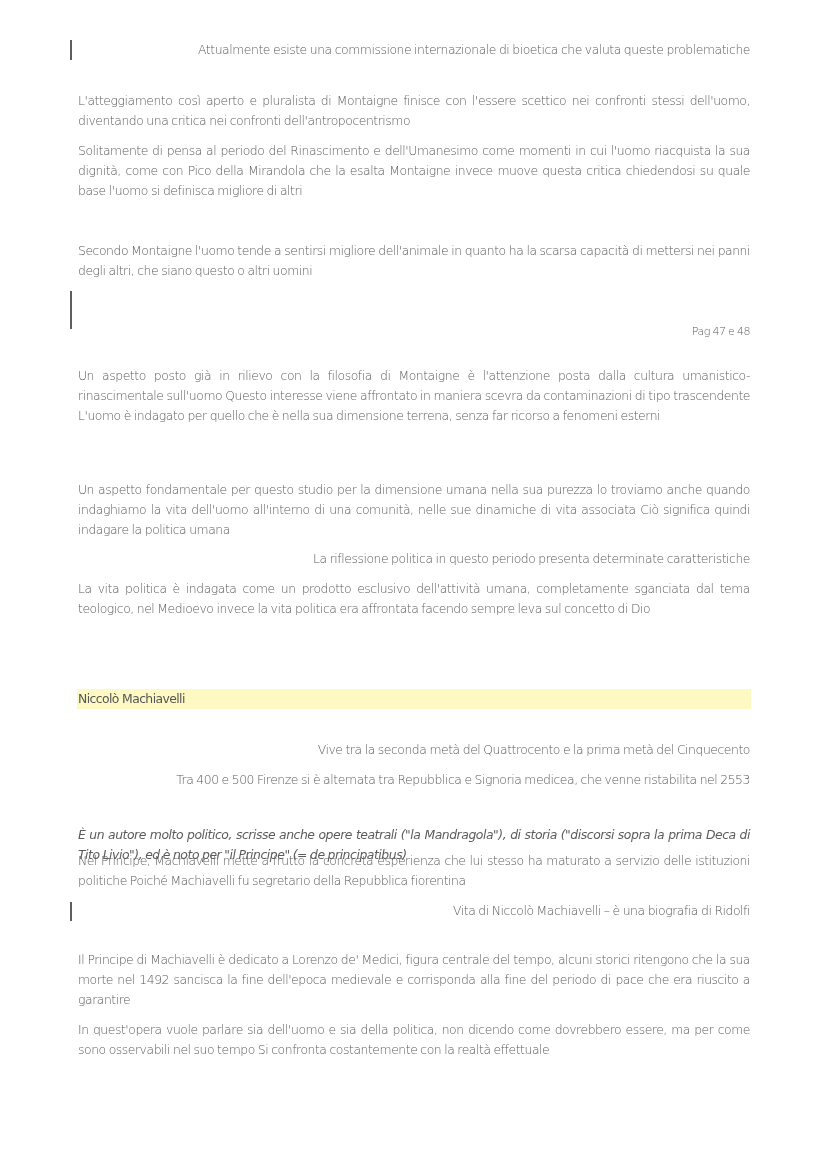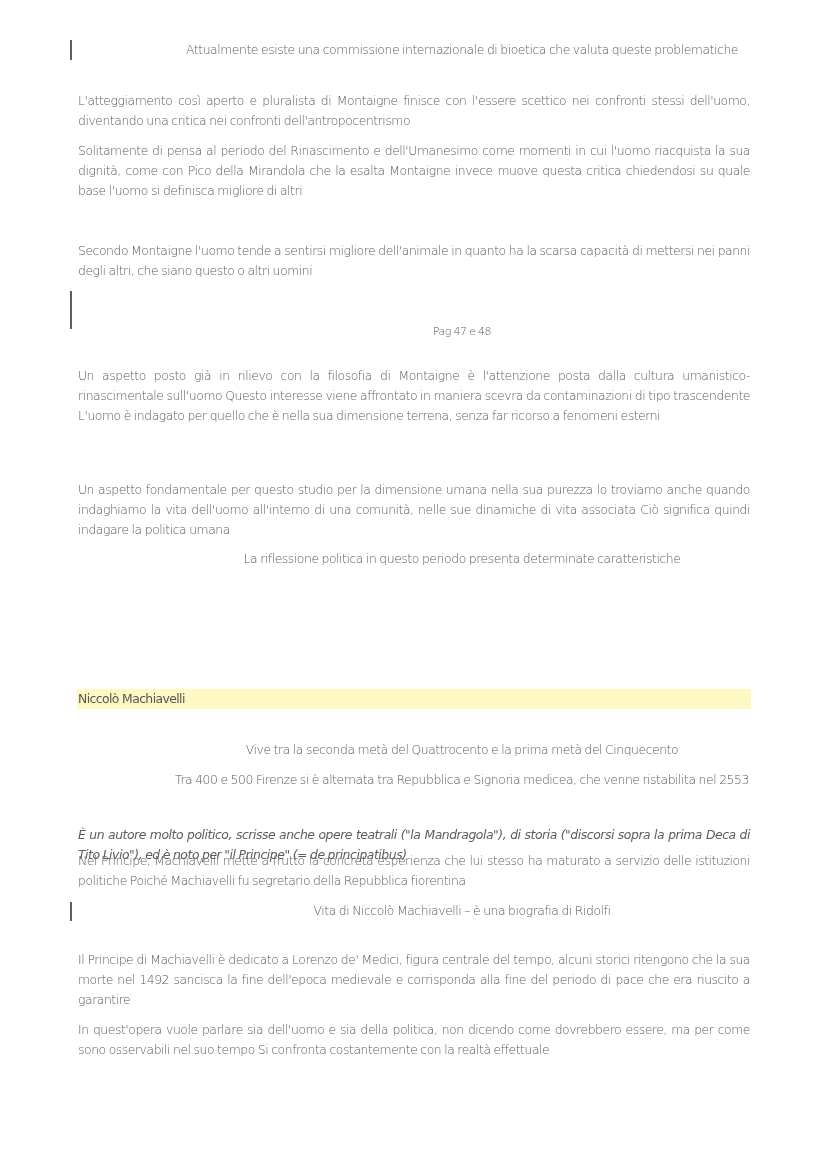--- a/index.html
+++ b/index.html
@@ -27,21 +27,21 @@
       left: 78px;
       width: 672px;
       font-size: 12.4px;
       line-height: 20px;
       letter-spacing: -0.45px;
       word-spacing: -0.5px;
       text-align: justify;
       font-weight: 300;
       color: #5b5b5b;
     }
-    .p.left { text-align: center; margin-left: 48px; }
+    .p.left { text-align: right; }
     .bar {
       position: absolute;
       left: 70px;
       width: 2px;
       background: #5e5e5e;
     }
     .heading {
       position: absolute;
       left: 77px;
       top: 689px;
@@ -74,20 +74,21 @@
   <div class="bar" style="top:291px;height:38px;"></div>
 
   <div class="p left" style="top:322px;font-size:11px;">Pag 47 e 48</div>
 
   <div class="p" style="top:366px;">Un aspetto posto già in rilievo con la filosofia di Montaigne è l'attenzione posta dalla cultura umanistico-rinascimentale sull'uomo Questo interesse viene affrontato in maniera scevra da contaminazioni di tipo trascendente L'uomo è indagato per quello che è nella sua dimensione terrena, senza far ricorso a fenomeni esterni</div>
 
   <div class="p" style="top:480px;">Un aspetto fondamentale per questo studio per la dimensione umana nella sua purezza lo troviamo anche quando indaghiamo la vita dell'uomo all'interno di una comunità, nelle sue dinamiche di vita associata Ciò significa quindi indagare la politica umana</div>
 
   <div class="p left" style="top:549px;">La riflessione politica in questo periodo presenta determinate caratteristiche</div>
 
+  <div class="p" style="top:579px;">La vita politica è indagata come un prodotto esclusivo dell'attività umana, completamente sganciata dal tema teologico, nel Medioevo invece la vita politica era affrontata facendo sempre leva sul concetto di Dio</div>
 
   <div class="heading">Niccolò Machiavelli</div>
 
   <div class="p left" style="top:740px;">Vive tra la seconda metà del Quattrocento e la prima metà del Cinquecento</div>
 
   <div class="p left" style="top:770px;">Tra 400 e 500 Firenze si è alternata tra Repubblica e Signoria medicea, che venne ristabilita nel 2553</div>
 
   <div class="p" style="top:825px;font-style:italic;">È un autore molto politico, scrisse anche opere teatrali ("la Mandragola"), di storia ("discorsi sopra la prima Deca di Tito Livio"), ed è noto per "il Principe" (= de principatibus)</div>
 
   <div class="p" style="top:851px;">Nel Principe, Machiavelli mette a frutto la concreta esperienza che lui stesso ha maturato a servizio delle istituzioni politiche Poiché Machiavelli fu segretario della Repubblica fiorentina</div>

